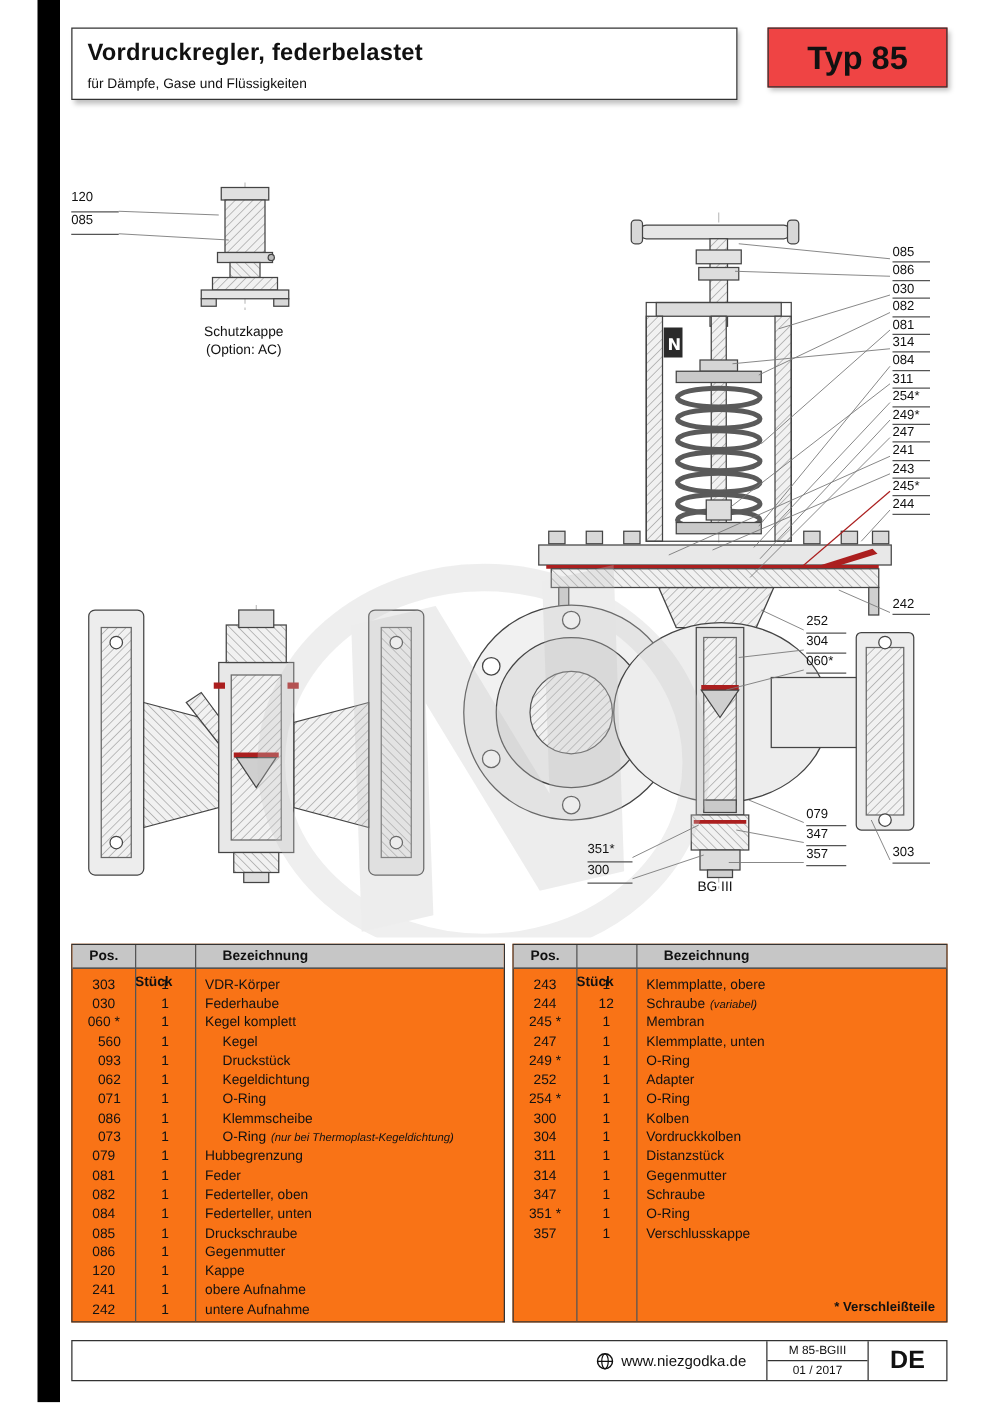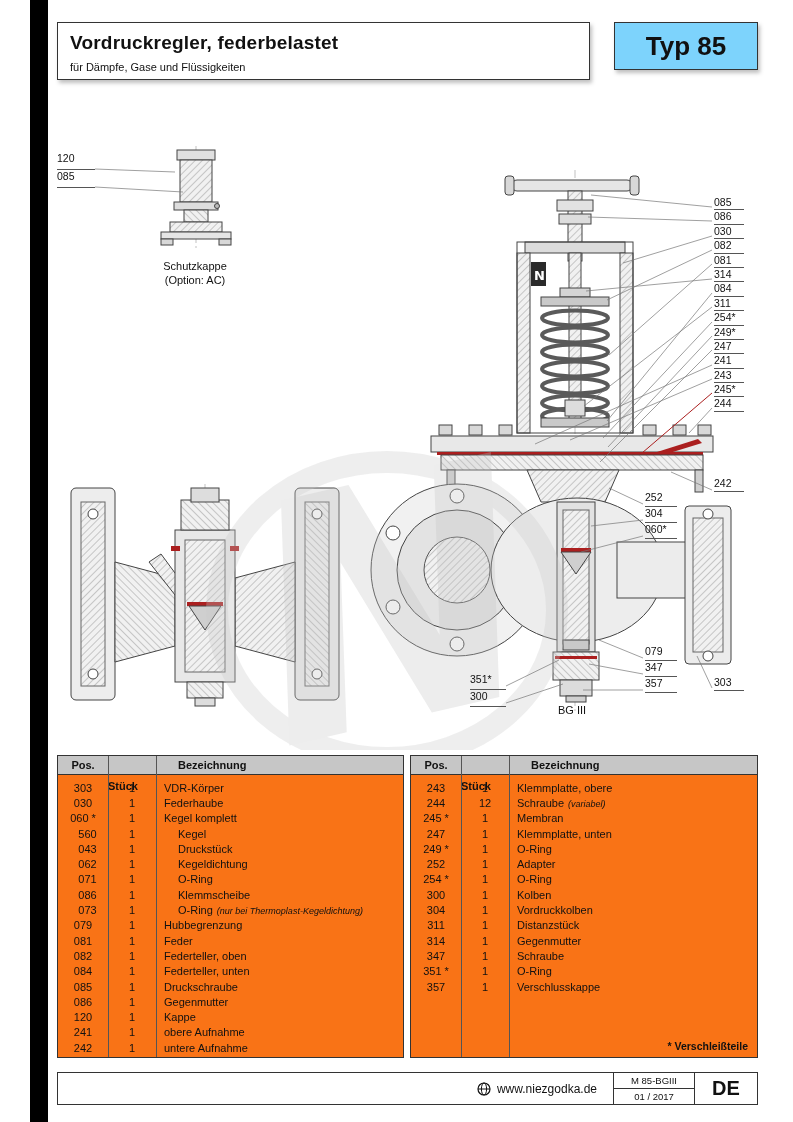--- a/index.html
+++ b/index.html
@@ -9,21 +9,21 @@
   .content { position:absolute; left:57px; top:0; width:701px; height:1122px; }
 
   
   .hdr { position:absolute; top:22px; left:0; width:701px; display:flex; gap:24px; }
   .title-box { width:533px; height:58px; box-sizing:border-box; border:1px solid #333;
                box-shadow:2px 3px 4px rgba(0,0,0,.25); padding:9px 12px; background:#fff; }
   .title-box h1 { margin:0; font-size:19px; font-weight:bold; letter-spacing:.2px; }
   .subtitle { font-size:11px; margin-top:7px; }
   .type-box { flex:1; height:48px; box-sizing:border-box; border:1px solid #333;
               box-shadow:2px 3px 4px rgba(0,0,0,.25); display:flex; align-items:center;
-              justify-content:center; font-size:26px; font-weight:bold; background:#7dd3fc; }
+              justify-content:center; font-size:26px; font-weight:bold; background:#ef4444; }
 
   
   .drawing-area { position:absolute; top:100px; left:0; width:701px; height:650px; }
   .drawing-area svg { position:absolute; left:0; top:0; }
   .cap { position:absolute; font-size:11px; text-align:center; }
   .cap-schutz1 { left:78px; top:160px; width:120px; }
   .cap-schutz2 { left:78px; top:174px; width:120px; }
   .cap-bg { left:470px; top:604px; width:90px; }
 
   .cgroup { position:absolute; }
@@ -324,21 +324,21 @@
             <div class="pos">060 *</div>
             <div class="qty">1</div>
             <div class="name"><span>Kegel komplett</span><span class="note"></span></div>
           </div>
             <div class="trow indent">
             <div class="pos">560</div>
             <div class="qty">1</div>
             <div class="name"><span>Kegel</span><span class="note"></span></div>
           </div>
             <div class="trow indent">
-            <div class="pos">043</div>
+            <div class="pos">093</div>
             <div class="qty">1</div>
             <div class="name"><span>Druckstück</span><span class="note"></span></div>
           </div>
             <div class="trow indent">
             <div class="pos">062</div>
             <div class="qty">1</div>
             <div class="name"><span>Kegeldichtung</span><span class="note"></span></div>
           </div>
             <div class="trow indent">
             <div class="pos">071</div>

